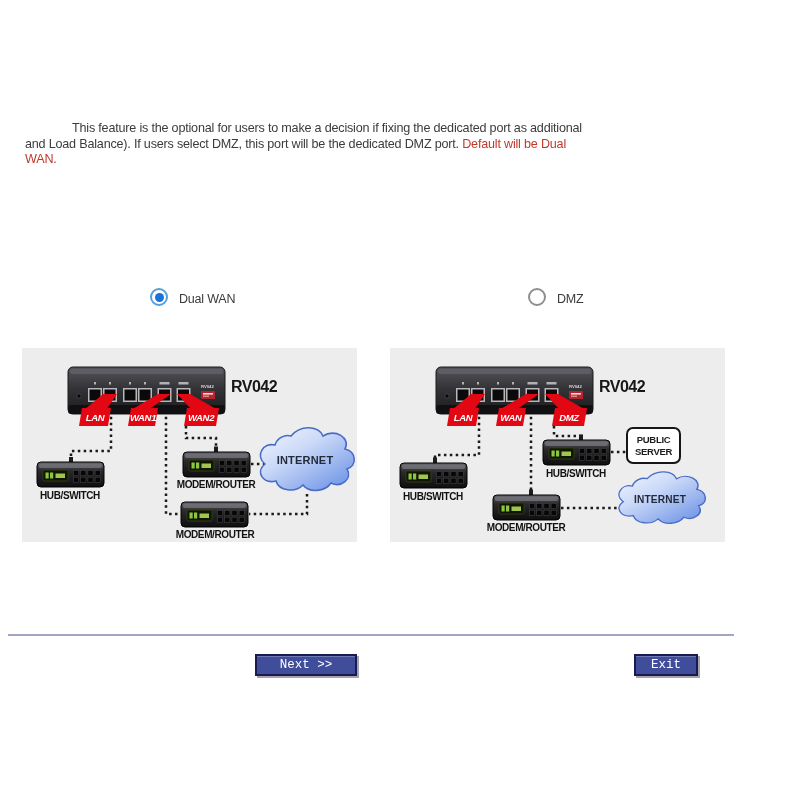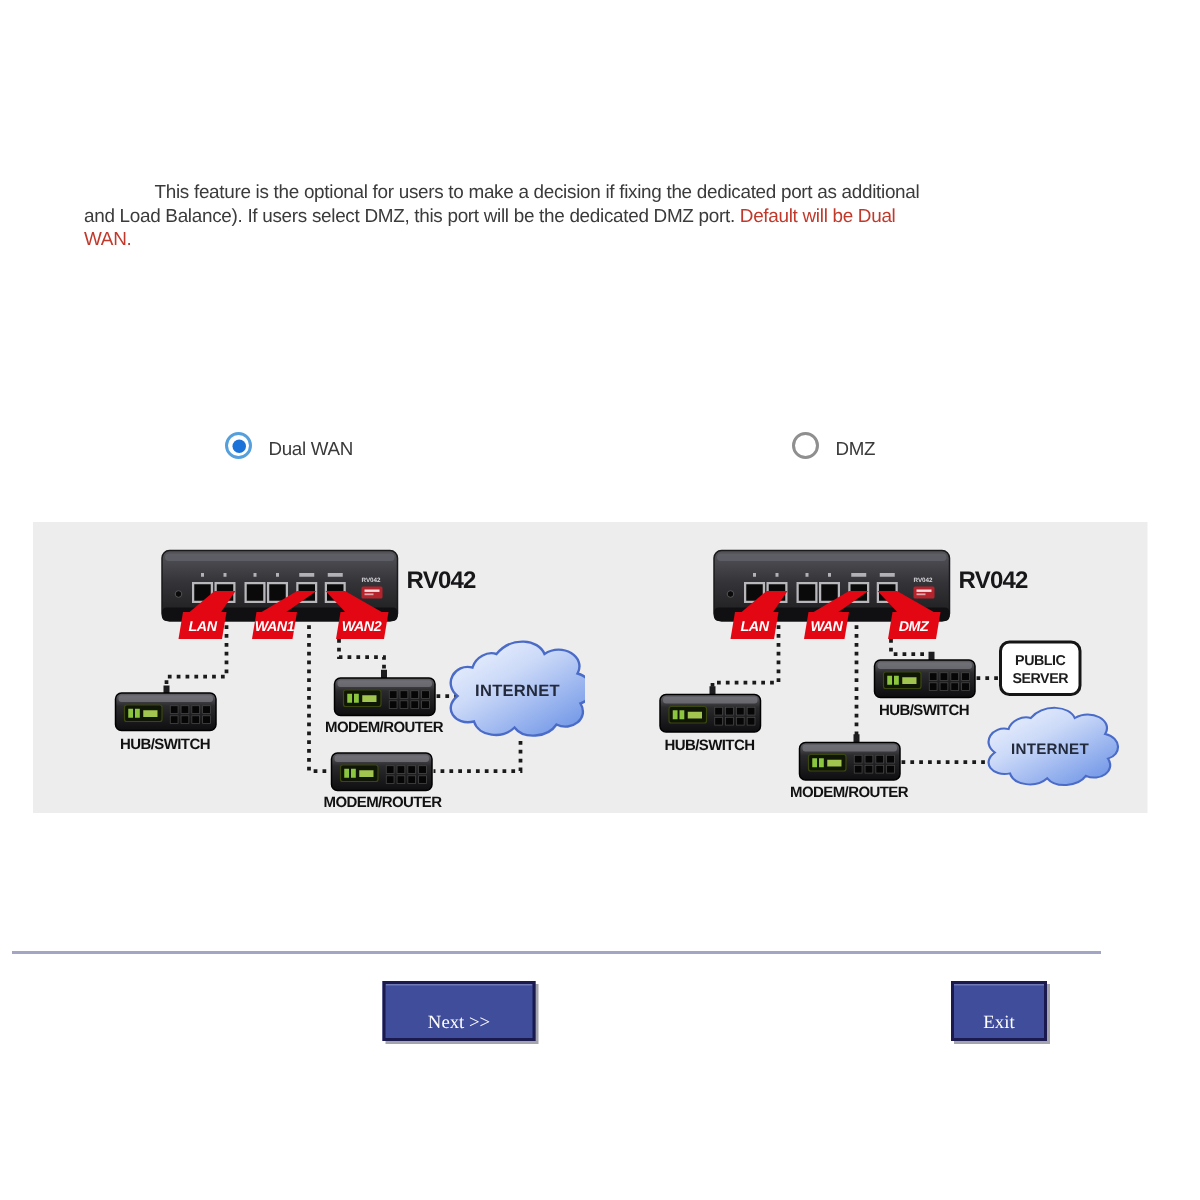--- a/index.html
+++ b/index.html
@@ -2,21 +2,21 @@
 <html style="--accent-red: #e30613; --radio-selected: #1b72d8; --radio-ring: #55a0dc; --button-bg: #3f4d9a; --button-border: #1a1a4e; --intro-red: #c0392b; --intro-text: #3b3b3b; --divider: #a2a6c4; --panel-bg: #ededee;"><head>
 <meta charset="utf-8">
 <style>
   html,body{margin:0;padding:0;}
   body{
     width:800px;height:800px;background:#ffffff;position:relative;overflow:hidden;
     font-family:"Liberation Sans", sans-serif;
   }
   
   .intro{
-    position:absolute;left:56px;top:121px;width:700px;
+    position:absolute;left:25px;top:121px;width:700px;
     font-size:12.6px;line-height:15.7px;letter-spacing:-0.2px;
     color:var(--intro-text,#3b3b3b);
   }
   .intro .line{white-space:nowrap;}
   .intro .line.first{text-indent:47px;}
   .intro .red{color:var(--intro-red,#c0392b);}
   
   .radio-option{
     position:absolute;top:288px;display:flex;align-items:flex-end;cursor:pointer;
   }
@@ -26,45 +26,45 @@
     width:18px;height:18px;border-radius:50%;background:#fff;
     border:2px solid #8f8f8f;box-sizing:border-box;
     display:flex;align-items:center;justify-content:center;flex:0 0 auto;
   }
   .radio.selected{border-color:var(--radio-ring,#55a0dc);}
   .radio .dot{width:0;height:0;}
   .radio.selected .dot{width:9px;height:9px;border-radius:50%;background:var(--radio-selected,#1b72d8);}
   .radio-label{margin-left:11px;font-size:12.5px;color:#3a3a3a;letter-spacing:-0.2px;}
   
   .panel{
-    position:absolute;top:348px;width:335px;height:194px;background:var(--panel-bg,#ededee);padding-left:40px;
+    position:absolute;top:348px;width:335px;height:194px;background:var(--panel-bg,#ededee);
   }
   .panel.left{left:22px;}
   .panel.right{left:390px;}
   
   .svgLabel{font:bold 10px "Liberation Sans",sans-serif;fill:#111;text-anchor:middle;letter-spacing:-0.4px;}
   .svgRed{font:italic bold 9.5px "Liberation Sans",sans-serif;fill:#fff;text-anchor:middle;letter-spacing:-0.3px;}
   .svgModel{font:bold 16px "Liberation Sans",sans-serif;fill:#17171a;letter-spacing:-0.5px;}
   .svgTiny{font:bold 4.2px "Liberation Sans",sans-serif;fill:#d6d6da;letter-spacing:0;}
   .cloudTxt{font:bold 11px "Liberation Sans",sans-serif;fill:#232a3c;text-anchor:middle;letter-spacing:0.2px;}
   .srvTxt{font:bold 9.5px "Liberation Sans",sans-serif;fill:#1c1c1c;text-anchor:middle;letter-spacing:-0.3px;}
   .dotline{stroke:#1a1a1a;stroke-width:2.5;stroke-dasharray:2.5 3.4;fill:none;}
   .cRed{fill:var(--accent-red,#e30613);}
   
   .divider{
     position:absolute;left:8px;top:634px;width:726px;height:2px;
     background:var(--divider,#a2a6c4);
   }
   .btn{
     position:absolute;top:654px;height:22px;
     background:var(--button-bg,#3f4d9a);color:#ffffff;
-    font-family:Liberation Serif, serif;font-size:12.5px;
+    font-family:Liberation Mono, monospace;font-size:12.5px;
     border:2px solid var(--button-border,#1a1a4e);
     box-shadow:2px 2px 0 rgba(90,90,110,0.55), inset 0 1px 0 rgba(255,255,255,0.25);
-    padding:18px;cursor:pointer;
+    padding:0;cursor:pointer;
   }
   .btn-next{left:255px;width:102px;}
   .btn-exit{left:634px;width:64px;}
 </style>
 </head>
 <body>
 
 <div class="intro">
   <div class="line first"><span>This feature is the optional for users to make a decision if fixing the dedicated port as additional</span></div>
   <div class="line"><span>and Load Balance). If users select DMZ, this port will be the dedicated DMZ port.</span> <span class="red">Default will be Dual</span></div>

